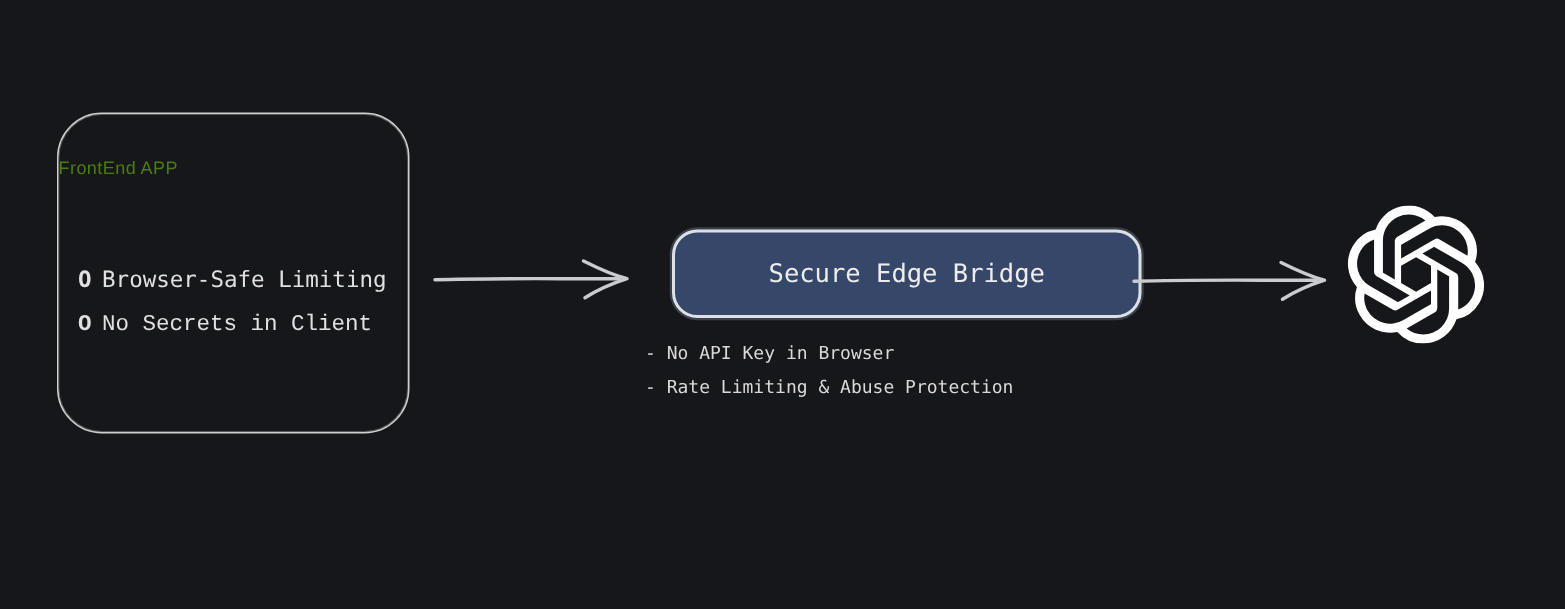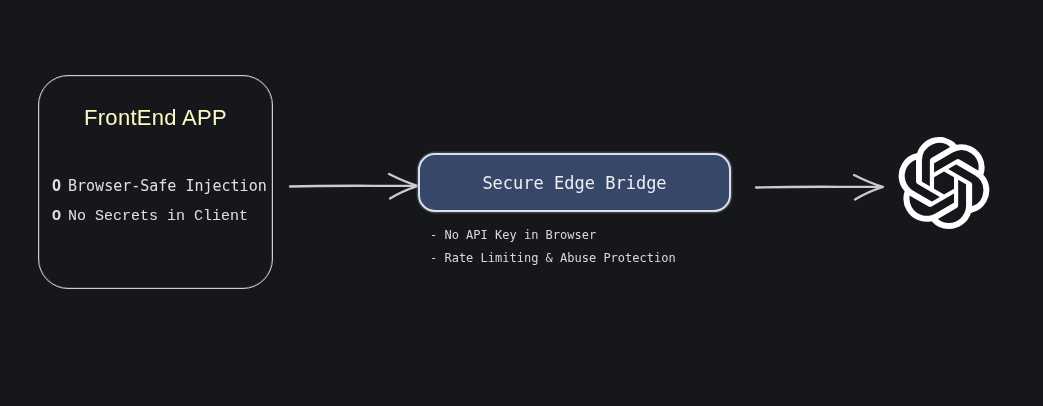--- a/index.html
+++ b/index.html
@@ -19,25 +19,24 @@
     width: 235px; height: 214px;
     border: 1.6px solid #cfcfcf;
     border-radius: 30px;
     box-shadow: inset 0 0 0 0.6px rgba(207,207,207,0.35);
     background: transparent;
   }
   .frontend-title {
     position: absolute;
     left: 0; top: 29px;
     width: 100%;
-    text-align: center;
     font-family: "Liberation Sans", sans-serif;
-    font-size: 22px;
+    font-size: 12px;
     font-weight: 400;
-    color: #fef9c3;
+    color: #4d7c0f;
     letter-spacing: 0.3px;
   }
   .frontend-item {
     position: absolute;
     left: 13px;
     width: 215px;
     font-size: 15px;
     color: #e0e0e0;
     white-space: nowrap;
     line-height: 20px;
@@ -52,21 +51,21 @@
     stroke: #c9cbce;
     stroke-width: 2.3;
     stroke-linecap: round;
     stroke-linejoin: round;
   }
   #arrow1 { left: 286px; top: 169px; }
   #arrow2 { left: 750px; top: 169px; }
   
   .bridge-node {
     position: absolute;
-    left: 418px; top: 153px;
+    left: 448px; top: 153px;
     width: 313px; height: 59px;
     background: #36476a;
     border: 2px solid #dde1e6;
     border-radius: 17px;
     box-shadow: 0 0 0 1.5px rgba(90,100,120,0.55);
     display: flex;
     align-items: center;
     justify-content: center;
   }
   .bridge-title {
@@ -102,21 +101,21 @@
   }
 </style>
 </head>
 <body>
 
 <div class="canvas">
 
   <div class="frontend-node">
     <div class="frontend-title">FrontEnd APP</div>
     <div class="frontend-item row-0">
-      <span class="bullet">O</span><span>Browser-Safe Injection</span>
+      <span class="bullet">O</span><span>Browser-Safe Limiting</span>
     </div>
     <div class="frontend-item row-1">
       <span class="bullet">O</span><span>No Secrets in Client</span>
     </div>
   </div>
 
   <svg id="arrow1" class="arrow-svg" width="140" height="34">
     <path d="M 4 17.5 C 45 16.2 88 17 127 16.8"></path>
     <path d="M 103 5 C 113 10 123 14.5 132 16.8 C 122 20 112 24.5 104 29.5"></path>
   </svg>

